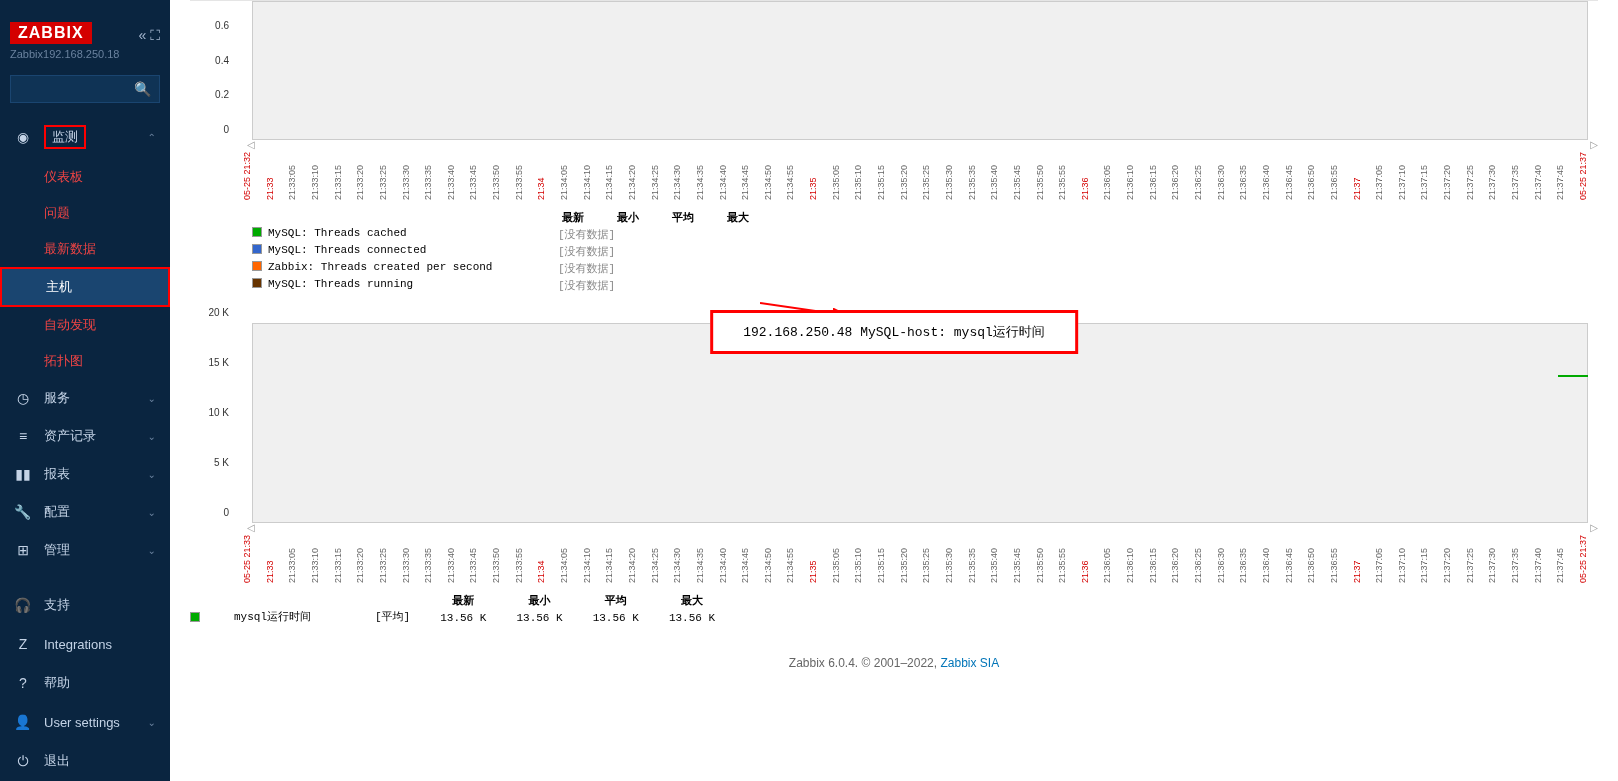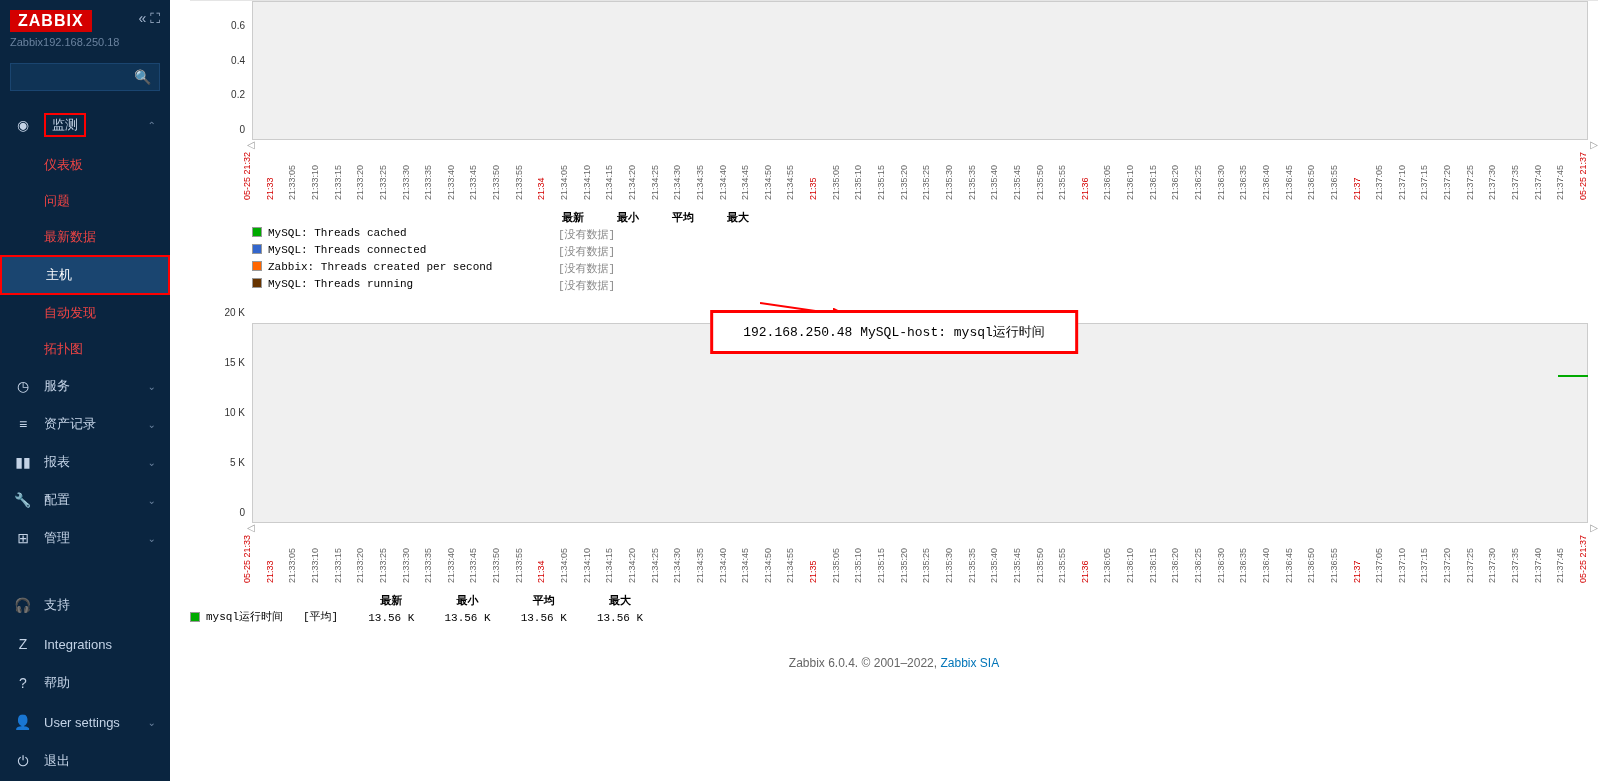--- a/index.html
+++ b/index.html
@@ -3,21 +3,21 @@
 <meta charset="utf-8">
 <style>
 * { margin: 0; padding: 0; box-sizing: border-box; }
 body { font-family: Arial, sans-serif; font-size: 12px; background: #fff; overflow: hidden; }
 
 .layout { display: flex; width: 1618px; height: 781px; }
 
 
 .sidebar { width: 170px; background: #0a2540; color: #a6b8d0; display: flex; flex-direction: column; flex-shrink: 0; }
 .sb-head { padding: 10px 10px 5px 10px; }
-.logo-row { display: flex; align-items: flex-start; gap: 8px; }
+.logo-row { display: flex; align-items: flex-end; gap: 8px; margin-top: 12px; }
 .logo { background: #d40000; color: #fff; font-weight: bold; font-size: 16px; padding: 2px 8px; letter-spacing: 1px; }
 .collapse-icons { display: flex; gap: 4px; margin-left: auto; color: #a6b8d0; font-size: 14px; }
 .sb-sub { font-size: 11px; color: #6a829e; margin-top: 4px; }
 .search-wrap { margin: 10px 10px 0 10px; position: relative; }
 .search-input { width: 100%; background: #0f3355; border: 1px solid #1a4570; padding: 6px 28px 6px 8px; color: #fff; font-size: 12px; }
 .search-icon { position: absolute; right: 8px; top: 50%; transform: translateY(-50%); color: #a6b8d0; font-size: 14px; }
 
 .nav { margin-top: 12px; flex: 1; overflow-y: auto; }
 .nav-item { display: flex; align-items: center; padding: 10px 14px; cursor: pointer; color: #c4d3e6; }
 .nav-icon { width: 18px; margin-right: 12px; text-align: center; font-size: 14px; }
@@ -31,21 +31,21 @@
 
 .sb-bottom { margin-top: auto; }
 .sb-bottom .nav-item { padding: 11px 14px; }
 
 
 .main { flex: 1; background: #fff; overflow-y: auto; padding: 0; position: relative; }
 .graph-wrap { margin: 0 20px 20px 20px; position: relative; }
 .graph-canvas { position: relative; height: 140px; border-top: 1px solid #e5e5e5; }
 .graph-bg { position: absolute; left: 62px; right: 10px; top: 0; bottom: 0; background: #f0f0f0; border: 1px solid #ccc; }
 .y-axis { position: absolute; left: 0; top: 0; bottom: 0; width: 55px; }
-.y-tick { position: absolute; right: 0; font-size: 10px; color: #333; transform: translateY(-50%); }
+.y-tick { position: absolute; right: 16px; font-size: 10px; color: #333; transform: translateY(-50%); }
 .x-axis { position: absolute; left: 62px; right: 10px; bottom: -60px; height: 60px; }
 .x-tick { position: absolute; bottom: 0; font-size: 9px; color: #666; transform: rotate(-90deg); transform-origin: left bottom; white-space: nowrap; width: 1px; }
 .x-tick.red { color: #d40000; }
 .x-arrows { position: absolute; font-size: 10px; color: #999; }
 .x-arrow-l { left: 57px; bottom: -10px; }
 .x-arrow-r { right: 0px; bottom: -10px; }
 
 .legend { margin: 70px 0 0 62px; font-family: 'Courier New', monospace; font-size: 11px; }
 .legend-headers { margin-left: 310px; display: flex; gap: 20px; }
 .legend-headers span { min-width: 35px; font-weight: bold; }
@@ -348,24 +348,24 @@
             <div class="x-tick" style="left: 91.5254%;">21:37:25</div>
             <div class="x-tick" style="left: 93.2203%;">21:37:30</div>
             <div class="x-tick" style="left: 94.9153%;">21:37:35</div>
             <div class="x-tick" style="left: 96.6102%;">21:37:40</div>
             <div class="x-tick" style="left: 98.3051%;">21:37:45</div>
             <div class="x-tick red" style="left: 100%;">05-25 21:37</div>
           </div>
       </div>
       <div class="legend2">
         <div class="legend2-table">
-          <div class="legend-row" style="align-items:center;">
+          <div class="legend-row" style="align-items:center;gap:28px;">
             <span class="legend-swatch" style="background:#00aa00"></span>
             <span>mysql运行时间</span>
-            <span style="margin-left:20px;">[平均]</span>
+            <span style="margin-left:36px;">[平均]</span>
           </div>
           <div class="legend2-col">
               <div class="legend2-hdr">最新</div>
               <div>13.56 K</div>
             </div>
           <div class="legend2-col">
               <div class="legend2-hdr">最小</div>
               <div>13.56 K</div>
             </div>
           <div class="legend2-col">

